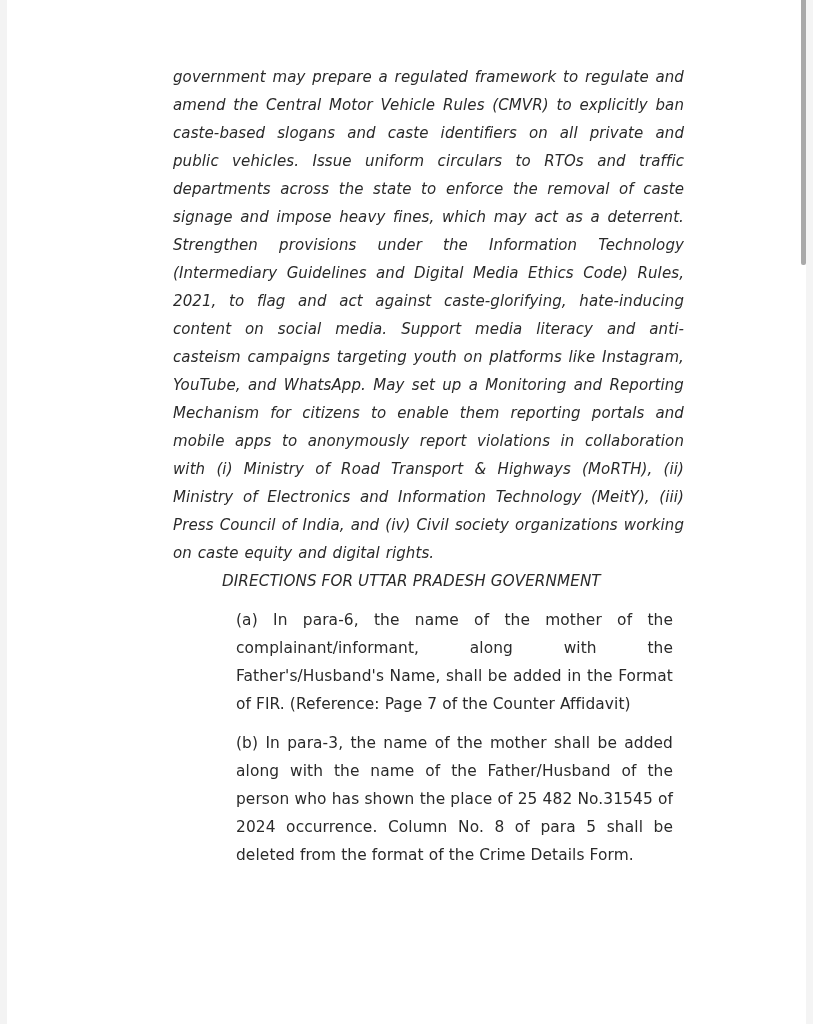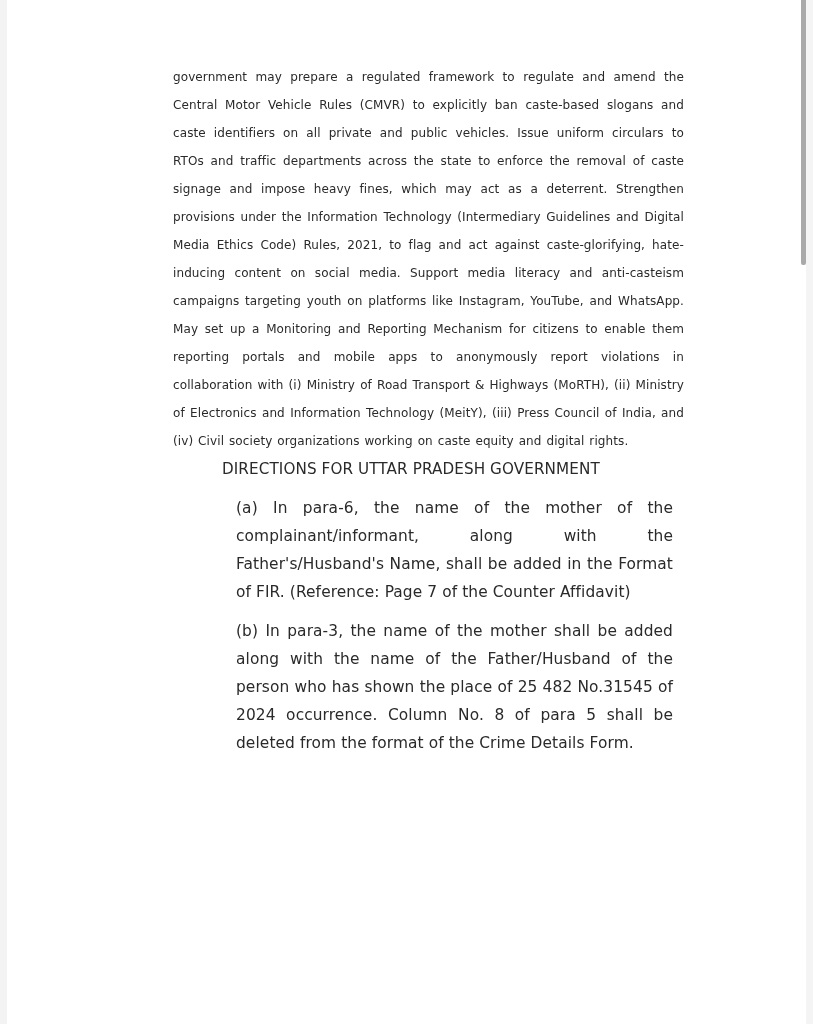--- a/index.html
+++ b/index.html
@@ -11,32 +11,34 @@
   }
   .left-strip { position: absolute; left: 0; top: 0; width: 7px; height: 1024px; background: #f3f3f3; }
   .right-strip { position: absolute; right: 0; top: 0; width: 7px; height: 1024px; background: #f4f4f4; }
   .scroll-track { position: absolute; left: 800px; top: 0; width: 6px; height: 1024px; background: #ffffff; }
   .scroll-thumb { position: absolute; left: 801px; top: 0; width: 5px; height: 265px; background: #a9a9a9; border-radius: 0 0 2px 2px; }
   .page {
     position: absolute; left: 173px; top: 63px; width: 511px;
   }
   .para {
     margin: 0;
-    font-size: 12px;
+    font-size: 15px;
     line-height: 28px;
     text-align: justify;
     letter-spacing: 0.1px;
     word-spacing: 1px;
+    font-style: italic;
   }
   .heading {
     margin: 0;
     padding-left: 49px;
     font-size: 15.2px;
     line-height: 28px;
     letter-spacing: 0.1px;
+    font-style: italic;
   }
   .item {
     margin: 11px;
     padding-left: 52px;
     font-size: 15.4px;
     line-height: 28px;
     text-align: justify;
     letter-spacing: 0.1px;
   }
 </style>

